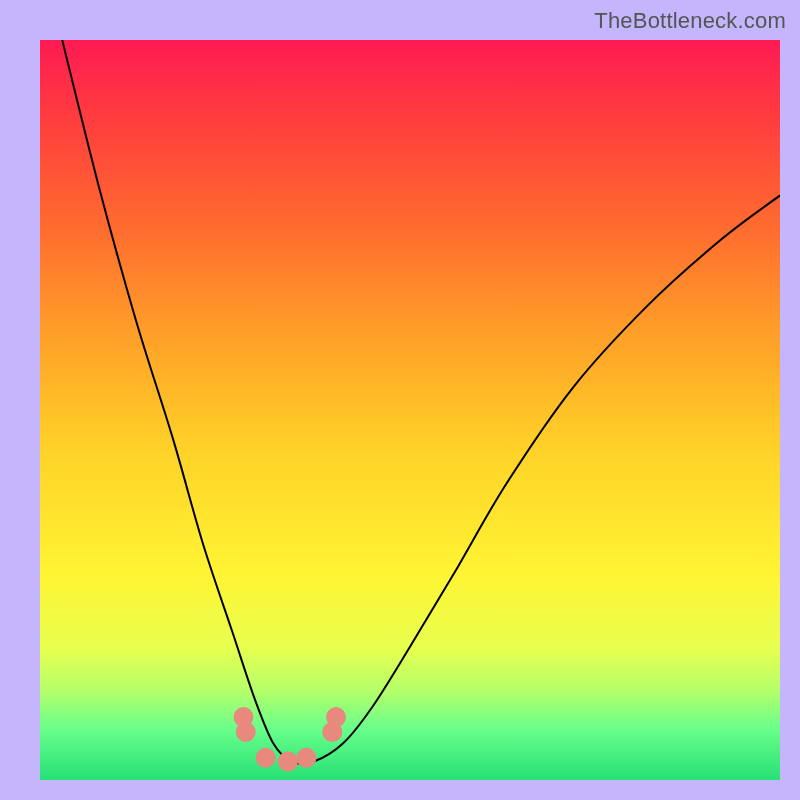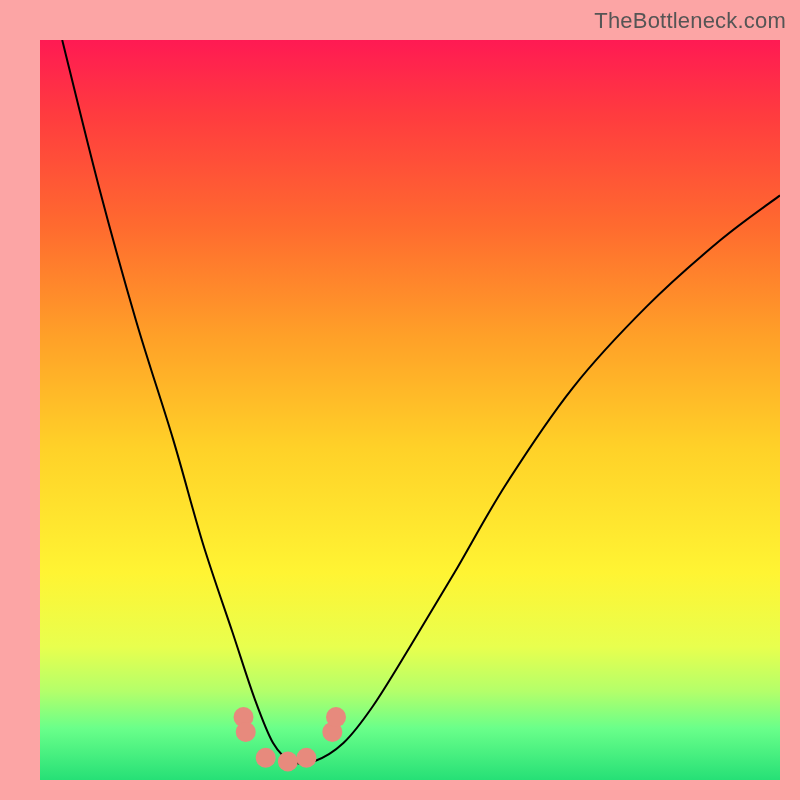--- a/index.html
+++ b/index.html
@@ -9,21 +9,21 @@
     height: 800px;
     overflow: hidden;
     background: #000;
   }
   .frame {
     position: absolute;
     left: 0;
     top: 0;
     width: 800px;
     height: 800px;
-    background: #fca5a5;
+    background: #c4b5fd;
   }
   .plot {
     position: absolute;
     left: 40px;
     top: 40px;
     width: 740px;
     height: 740px;
     background: linear-gradient(to bottom,
       #ff1a53 0%,
       #ff3b3f 10%,

